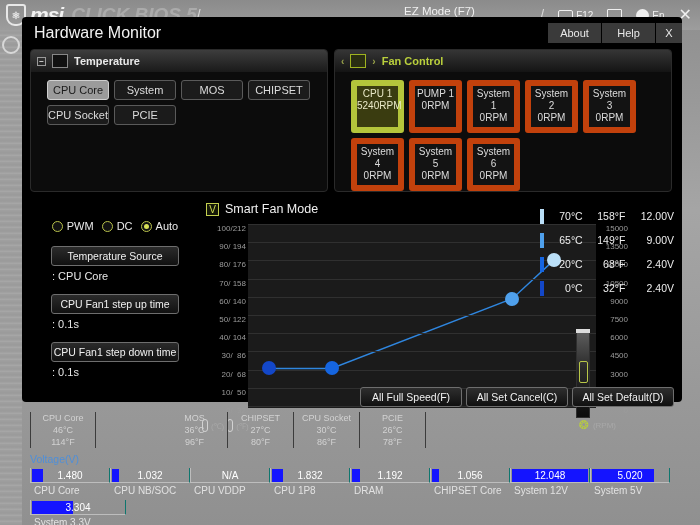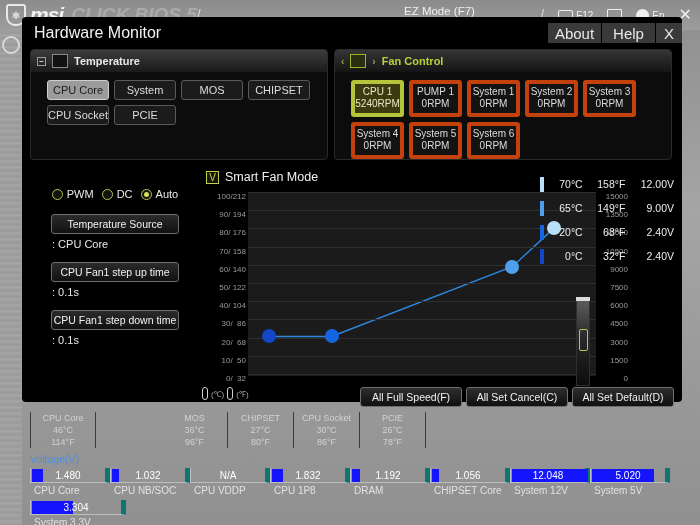--- a/index.html
+++ b/index.html
@@ -65,21 +65,21 @@
     border-radius: 4px;
     color: #e6e6e6;
   }
   #hw-titlebar {
     height: 32px; display: flex; align-items: center;
     padding-left: 12px;
   }
   #hw-title { font-size: 16px; color: #f2f2f2; }
   .win-btns { margin-left: auto; display: flex; height: 20px; }
   .win-btn {
-    background: #3a3a3a; color: #e8e8e8; font-size: 15px;
+    background: #3a3a3a; color: #e8e8e8; font-size: 11px;
     min-width: 54px; height: 20px; display:flex; align-items:center;
     justify-content:center; border-right: 1px solid #000;
   }
   .win-btn.x { min-width: 26px; border-right:none; }
 
   
   #panels { position: relative; margin: 0 8px; display:flex; gap: 6px; }
   .panel {
     background: #0c0c0c; border: 1px solid #2a2a2a; border-radius: 4px;
     position: relative;
@@ -110,21 +110,21 @@
   .chip-row { display:flex; flex-wrap: wrap; gap: 5px; padding: 8px 10px 0 16px; }
   .chip {
     background: #1b1b1b; border: 1px solid #5a5a5a; border-radius: 3px;
     color: #dcdcdc; font-size: 11px; padding: 3px 0; text-align:center;
     width: 62px;
   }
   .chip.active {
     background: #9b9b9b; color: #1b1b1b; border-color:#cfcfcf;
   }
   .fanchip {
-    background: #131313; border: 4px solid #c2410c; border-radius: 3px;
+    background: #131313; border: 6px solid #c2410c; border-radius: 3px;
     color: #dcdcdc; font-size: 10px; width: 53px; text-align: center;
     padding: 2px 0 3px;
   }
   .fanchip.active {
     background: #3a3c10; border-color: #b4c53b; color: #e9e9c8;
   }
   .fanchip .nm { display:block; line-height: 12px; }
   .fanchip .rpm { display:block; line-height: 12px; }
 
   
@@ -211,21 +211,21 @@
   }
   .tcell:first-child { border-left: 1px solid #3c3c3c; }
 
   
   #volt-sec { position:absolute; left: 8px; top: 436px; width: 644px; }
   #volt-title { font-size: 10.5px; color:#4f8fd8; margin-bottom: 3px; }
   .vrow { display:flex; }
   .vcell { position:relative; height: 32px; }
   .vbar-track {
     position:relative; height: 15px; border-left: 1px solid #bdbdbd;
-    border-right: 5px solid #0f766e; border-bottom: 1px solid #bdbdbd;
+    border-right: 1px solid #0f766e; border-bottom: 1px solid #bdbdbd;
     display:flex; align-items:center;
   }
   .vfill { height: 13px; background:#1414ff; position:absolute; left:1px; top:1px; }
   .vnum { position:relative; width:100%; text-align:center; font-size:10px; color:#fff; z-index:2;}
   .vname { font-size: 10px; color:#e2e2e2; margin-top: 2px; padding-left: 4px; }
 </style>
 </head>
 <body>
 
 <div id="bios-bg">

